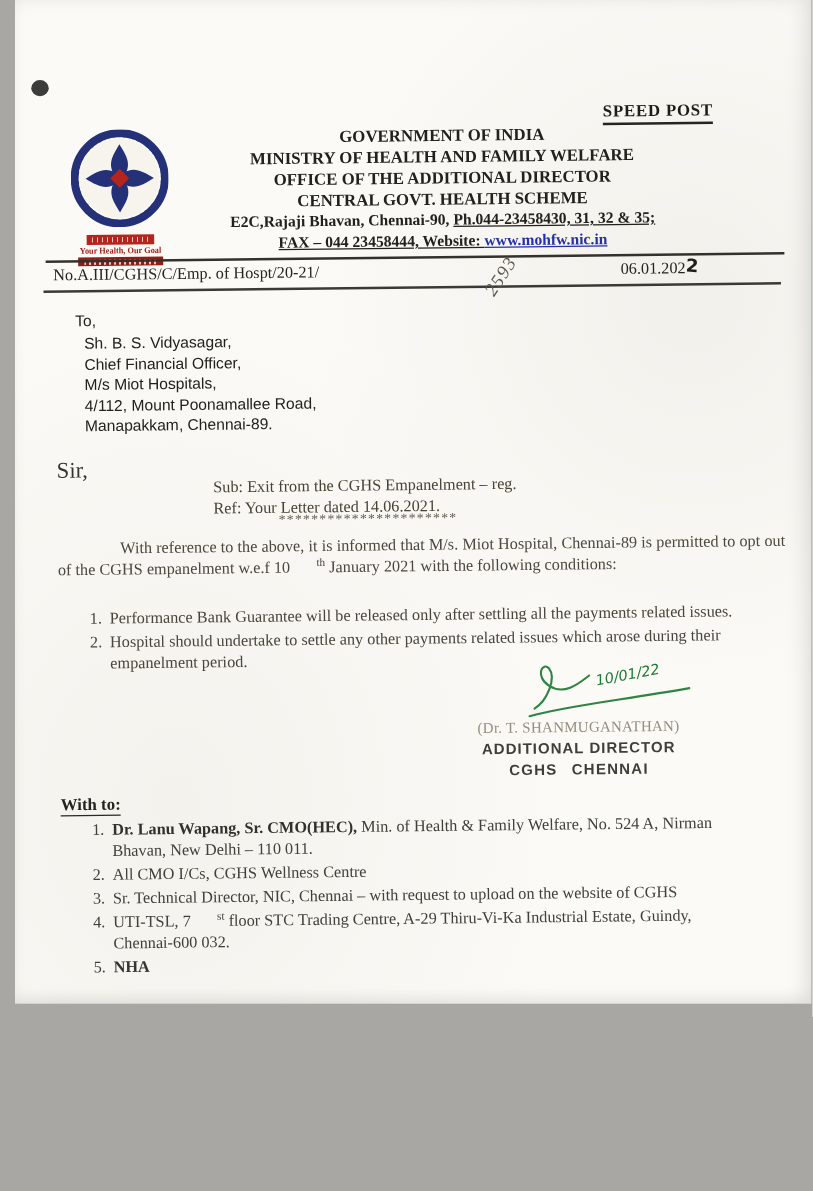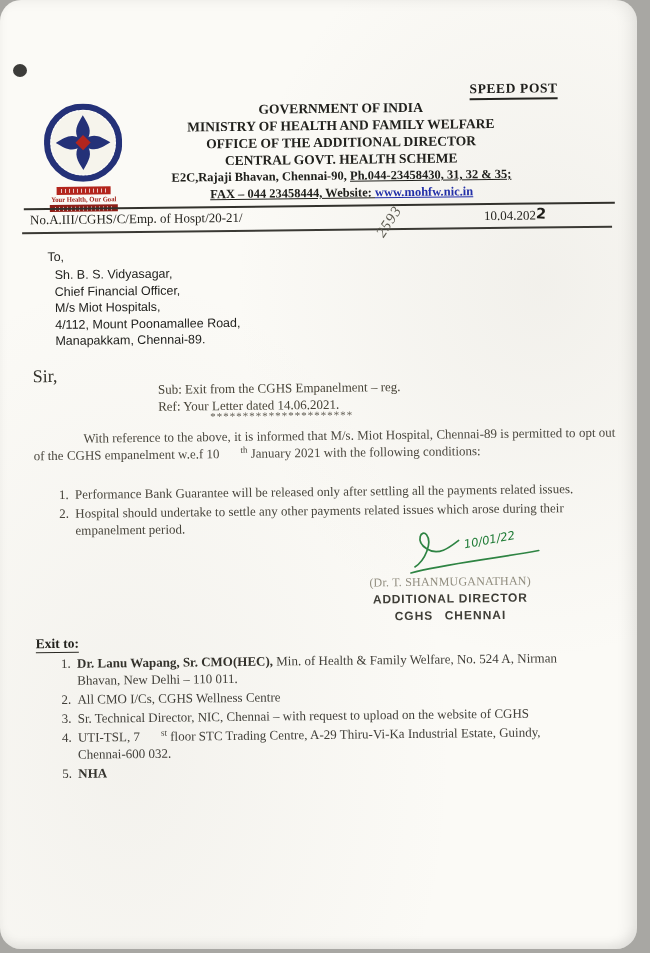--- a/index.html
+++ b/index.html
@@ -2,27 +2,26 @@
 <html><head>
 <meta charset="utf-8">
 <style>
   html,body{margin:0;padding:0;}
   body{
     width:650px;height:953px;position:relative;overflow:hidden;
     background:#a8a7a3;
     font-family:"Liberation Serif", serif;
   }
   .page{
-    position:absolute;left:0;top:0;width:637px;height:949px;
+    position:absolute;left:12px;top:0;width:637px;height:803px;
     background:
       radial-gradient(ellipse at 85% 30%, rgba(175,170,158,0.12), transparent 40%),
       radial-gradient(ellipse at 20% 80%, rgba(175,170,158,0.10), transparent 45%),
       #fbfaf6;
     box-shadow: inset -8px 0 14px rgba(0,0,0,0.07), inset 0 -6px 10px rgba(0,0,0,0.05);
-    border-radius: 21px;
   }
   .scan{position:absolute;inset:0;transform:rotate(-0.65deg);transform-origin:50% 42%;}
   .abs{position:absolute;}
 
   .punch-dot{
     position:absolute;left:13px;top:64px;width:14px;height:13px;border-radius:50%;
     background:#2e2e2c;filter:blur(0.4px);opacity:.93;
   }
 
   .speed-post{
@@ -124,21 +123,21 @@
       <div class="h">MINISTRY OF HEALTH AND FAMILY WELFARE</div>
       <div class="h">OFFICE OF THE ADDITIONAL DIRECTOR</div>
       <div class="h">CENTRAL GOVT. HEALTH SCHEME</div>
       <div class="h-sm"><span>E2C,Rajaji Bhavan, Chennai-90, </span><span class="u">Ph.044-23458430, 31, 32 &amp; 35;</span></div>
       <div class="h-sm"><span class="u">FAX – 044 23458444, Website: </span><span class="link">www.mohfw.nic.in</span></div>
     </div>
 
     <div class="abs rule1"></div>
     <div class="abs ref-row">
       <span>No.A.III/CGHS/C/Emp. of Hospt/20-21/</span>
-      <span><span>10.04.202</span><span class="hand-digit">2</span></span>
+      <span><span>06.01.202</span><span class="hand-digit">2</span></span>
     </div>
     <div class="abs rule2"></div>
     <div class="abs serial">2593</div>
 
     <div class="abs to-label">To,</div>
     <div class="abs address">
       <div>Sh. B. S. Vidyasagar,</div>
       <div>Chief Financial Officer,</div>
       <div>M/s Miot Hospitals,</div>
       <div>4/112, Mount Poonamallee Road,</div>
@@ -170,21 +169,21 @@
       </g>
       <text x="58" y="24" font-size="11.5" fill="#1d7a34" font-style="italic" font-family="DejaVu Sans, sans-serif" transform="rotate(-10 58 24)">10/01/22</text>
     </svg>
 
     <div class="abs signatory">
       <div class="sig-name">(Dr. T. SHANMUGANATHAN)</div>
       <div class="sig-desig">ADDITIONAL DIRECTOR</div>
       <div class="sig-office">CGHS  CHENNAI</div>
     </div>
 
-    <div class="abs copy-head" style="display: inline-block; left: 33px; top: 633px;">Exit to:</div>
+    <div class="abs copy-head" style="display: inline-block; left: 33px; top: 633px;">With to:</div>
     <div class="abs copy-list">
       <div class="li">
         <span class="num">1.</span>
         <span class="txt"><span class="semibold">Dr. Lanu Wapang, Sr. CMO(HEC),</span><span> Min. of Health &amp; Family Welfare,  No. 524 A, Nirman Bhavan, New Delhi – 110 011.</span></span>
       </div>
       <div class="li">
         <span class="num">2.</span>
         <span class="txt">All CMO I/Cs, CGHS Wellness Centre</span>
       </div>
       <div class="li">

